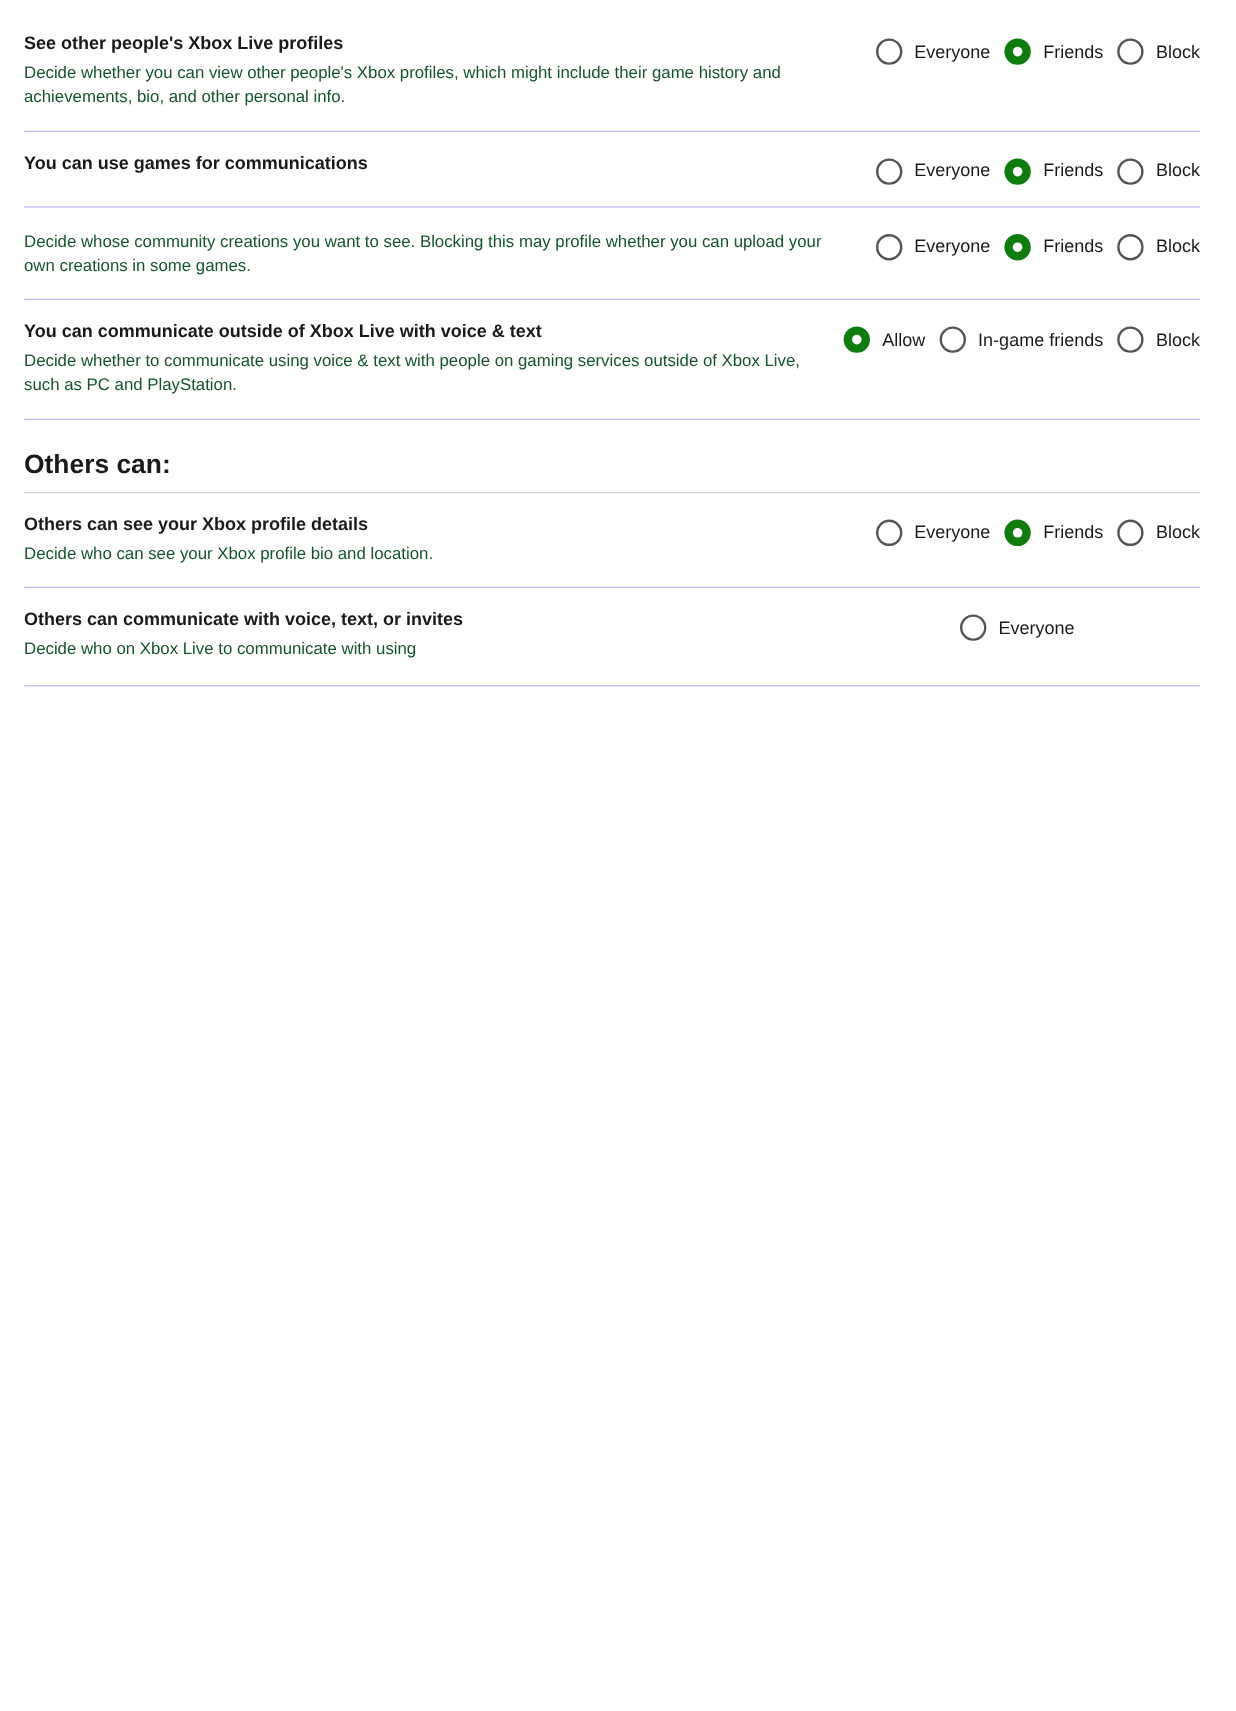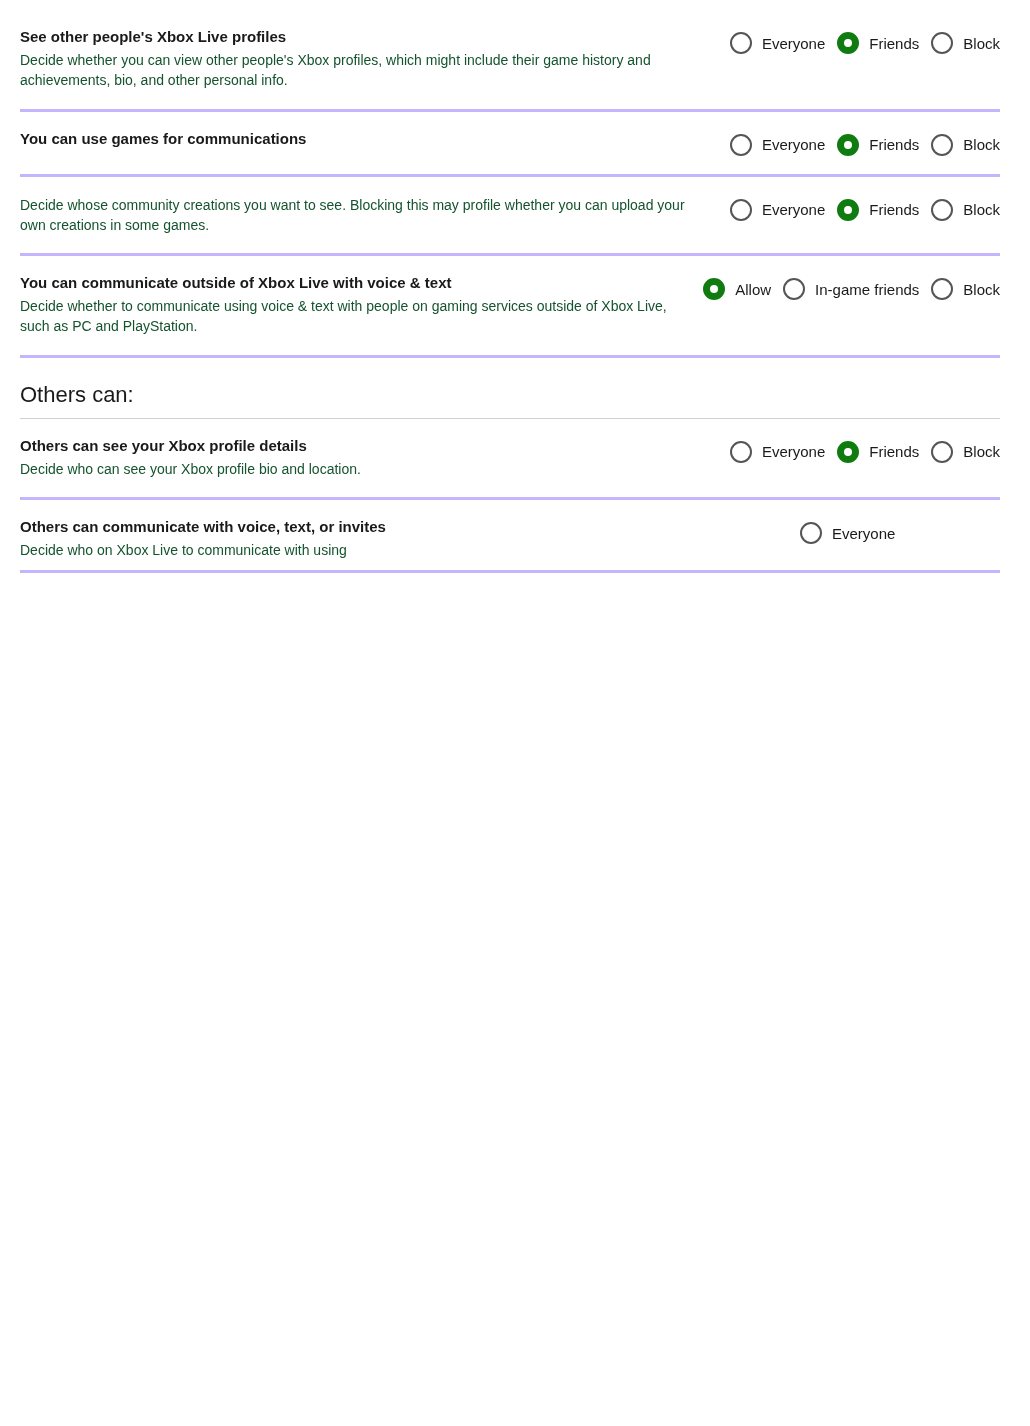--- a/index.html
+++ b/index.html
@@ -13,21 +13,21 @@
 
     .settings-container {
       padding: 10px 30px 10px 20px;
     }
 
     .setting-row {
       display: flex;
       flex-direction: row;
       align-items: flex-start;
       padding: 18px 0 18px 0;
-      border-bottom: 3px solid #c4b5fd;
+      border-bottom: 1px solid #c4b5fd;
     }
 
     .setting-description {
       flex: 1;
       padding-right: 30px;
     }
 
     .setting-title {
       font-weight: 700;
       font-size: 15px;
@@ -86,21 +86,21 @@
       color: #1a1a1a;
     }
 
     .section-header {
       padding: 24px 0 10px 0;
       border-bottom: 1px solid #d0d0d0;
     }
 
     .section-header-title {
       font-size: 22px;
-      font-weight: 400;
+      font-weight: 700;
       color: #1a1a1a;
     }
   </style>
 </head>
 <body>
 
 <div class="settings-container">
 
   <div>
 
@@ -208,21 +208,21 @@
           <div class="radio-circle selected"></div>
           <span class="radio-label">Friends</span>
         </div>
         <div class="radio-option">
           <div class="radio-circle"></div>
           <span class="radio-label">Block</span>
         </div>
       </div>
     </div>
 
-    <div class="setting-row" style="padding-bottom: 10px;">
+    <div class="setting-row" style="padding-bottom: 21px;">
       <div class="setting-description">
         <div class="setting-title">Others can communicate with voice, text, or invites</div>
         <div class="setting-text">Decide who on Xbox Live to communicate with using</div>
       </div>
       <div class="setting-options">
         <div class="radio-option">
           <div class="radio-circle"></div>
           <span class="radio-label">Everyone</span>
         </div>
       </div>

